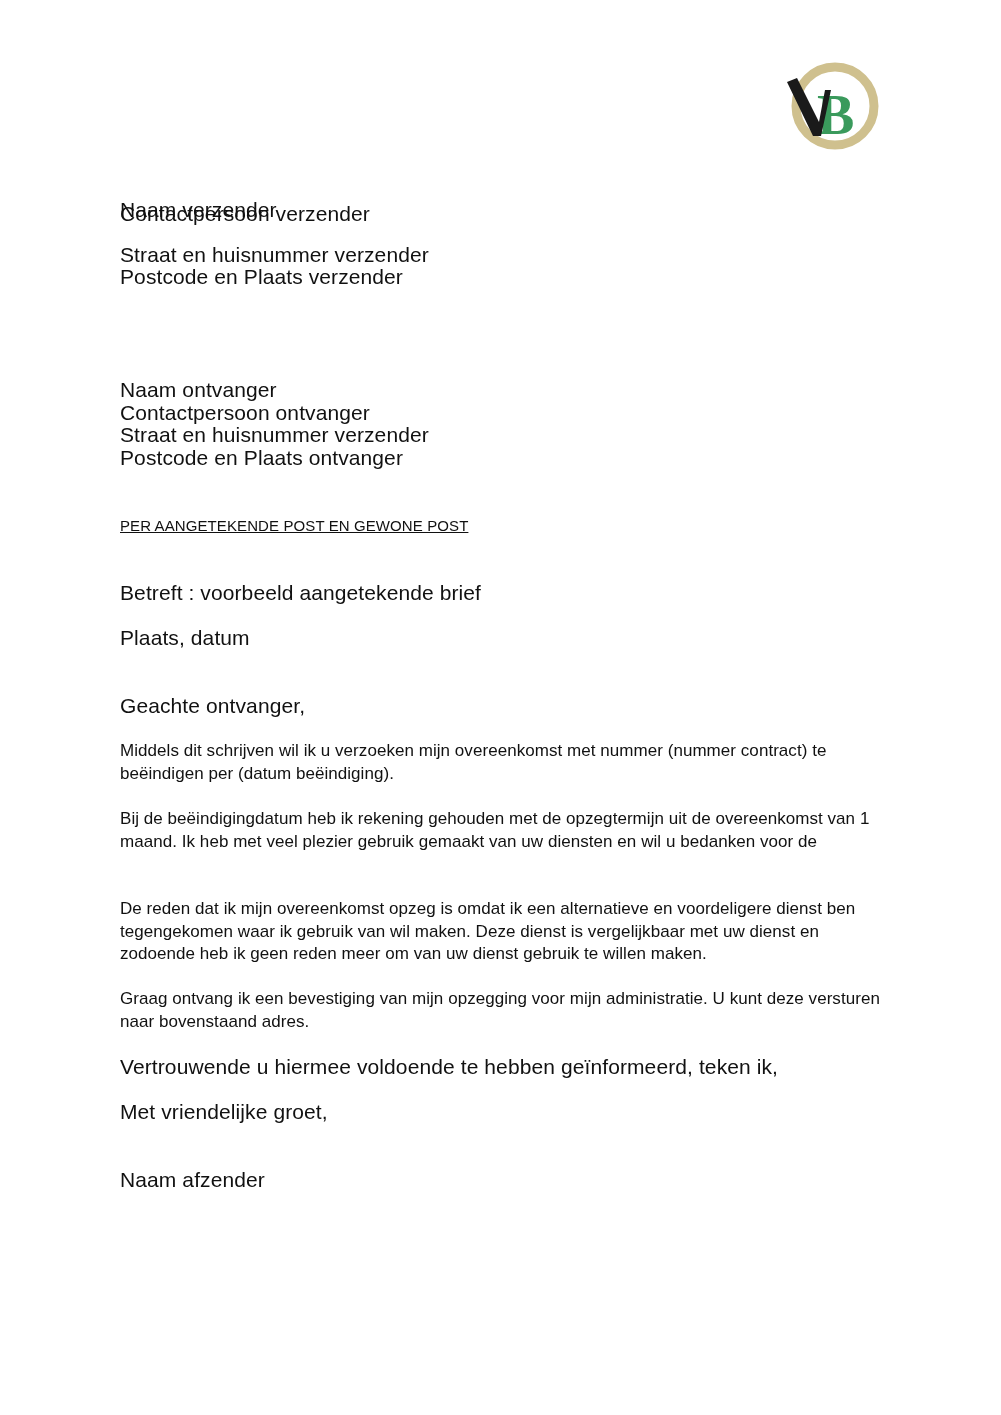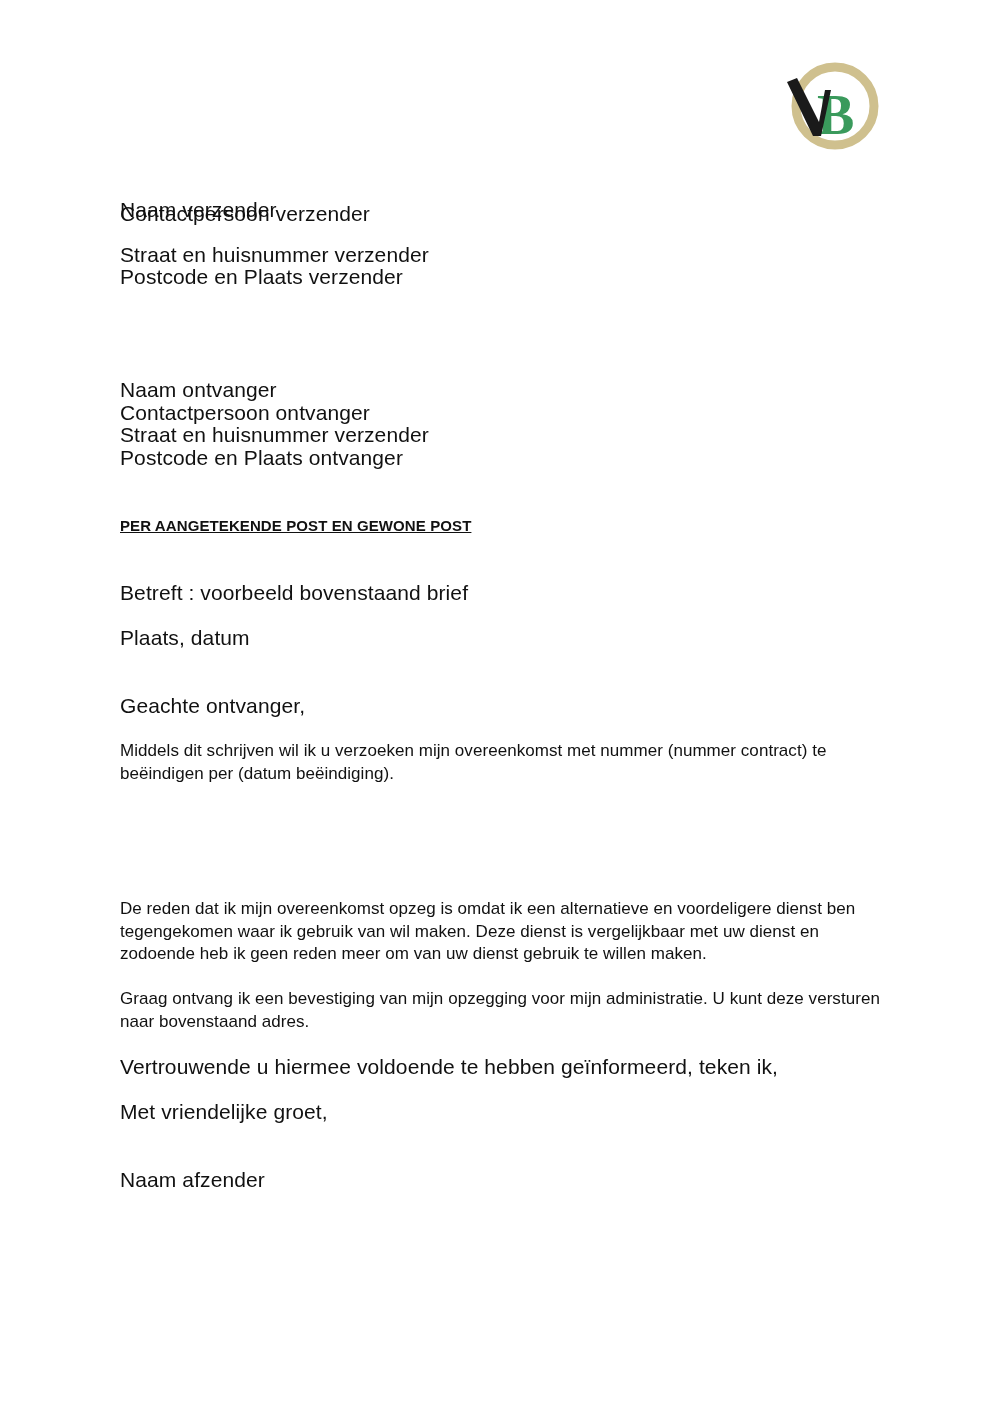--- a/index.html
+++ b/index.html
@@ -3,21 +3,21 @@
   <meta charset="utf-8">
   <style>
     html, body { margin: 0; padding: 0; background: #ffffff; }
     body { width: 1001px; height: 1415px; position: relative; overflow: hidden;
            font-family: "Liberation Sans", sans-serif; color: #111111; }
     .page { position: absolute; left: 0; top: 0; width: 1001px; height: 1415px; background: #fff; }
     .logo { position: absolute; left: 785px; top: 60px; width: 96px; height: 92px; }
     .line { position: absolute; left: 120px; font-size: 21px; line-height: 22.5px; white-space: nowrap; letter-spacing: 0.1px; }
     .para { position: absolute; left: 120px; width: 760px; font-size: 17px; line-height: 22.6px; letter-spacing: 0.05px; }
     .para span { display: block; white-space: nowrap; }
-    .heading { font-weight: bold; text-decoration: underline; font-size: 15px; }
+    .heading { font-weight: normal; text-decoration: underline; font-size: 15px; }
   </style>
 </head>
 <body>
 
 <div class="page">
 
   <svg class="logo" viewBox="0 0 96 92">
     <circle cx="50" cy="46" r="39" fill="none" stroke="#cfc08e" stroke-width="9"></circle>
     <text x="32" y="74" font-family="Liberation Serif, serif" font-size="56" font-weight="bold" fill="#3a9a5c">B</text>
     <polygon points="2,22 12,18 34,62 40,30 46,30 36,76 28,76" fill="#1a1a1a"></polygon>
@@ -28,30 +28,32 @@
   <div class="line" style="top:244px">Straat en huisnummer verzender</div>
   <div class="line" style="top:266px">Postcode en Plaats verzender</div>
 
   <div class="line" style="top:379px">Naam ontvanger</div>
   <div class="line" style="top:402px">Contactpersoon ontvanger</div>
   <div class="line" style="top:424px">Straat en huisnummer verzender</div>
   <div class="line" style="top:447px">Postcode en Plaats ontvanger</div>
 
   <div class="line heading" style="top:515px">PER AANGETEKENDE POST EN GEWONE POST</div>
 
-  <div class="line" style="top:582px">Betreft : voorbeeld bovenstaand brief</div>
+  <div class="line" style="top:582px">Betreft : voorbeeld aangetekende brief</div>
   <div class="line" style="top:627px">Plaats, datum</div>
   <div class="line" style="top:695px">Geachte ontvanger,</div>
 
   <div class="para" style="top:740px">
     <span>Middels dit schrijven wil ik u verzoeken mijn overeenkomst met nummer (nummer contract) te</span>
     <span>beëindigen per (datum beëindiging).</span>
   </div>
 
   <div class="para" style="top:808px">
+    <span>Bij de beëindigingdatum heb ik rekening gehouden met de opzegtermijn uit de overeenkomst van 1</span>
+    <span>maand. Ik heb met veel plezier gebruik gemaakt van uw diensten en wil u bedanken voor de</span>
   </div>
 
   <div class="para" style="top:988px">
     <span>Graag ontvang ik een bevestiging van mijn opzegging voor mijn administratie. U kunt deze versturen</span>
     <span>naar bovenstaand adres.</span>
   </div>
 
   <div class="para" style="top:898px">
     <span>De reden dat ik mijn overeenkomst opzeg is omdat ik een alternatieve en voordeligere dienst ben</span>
     <span>tegengekomen waar ik gebruik van wil maken. Deze dienst is vergelijkbaar met uw dienst en</span>

